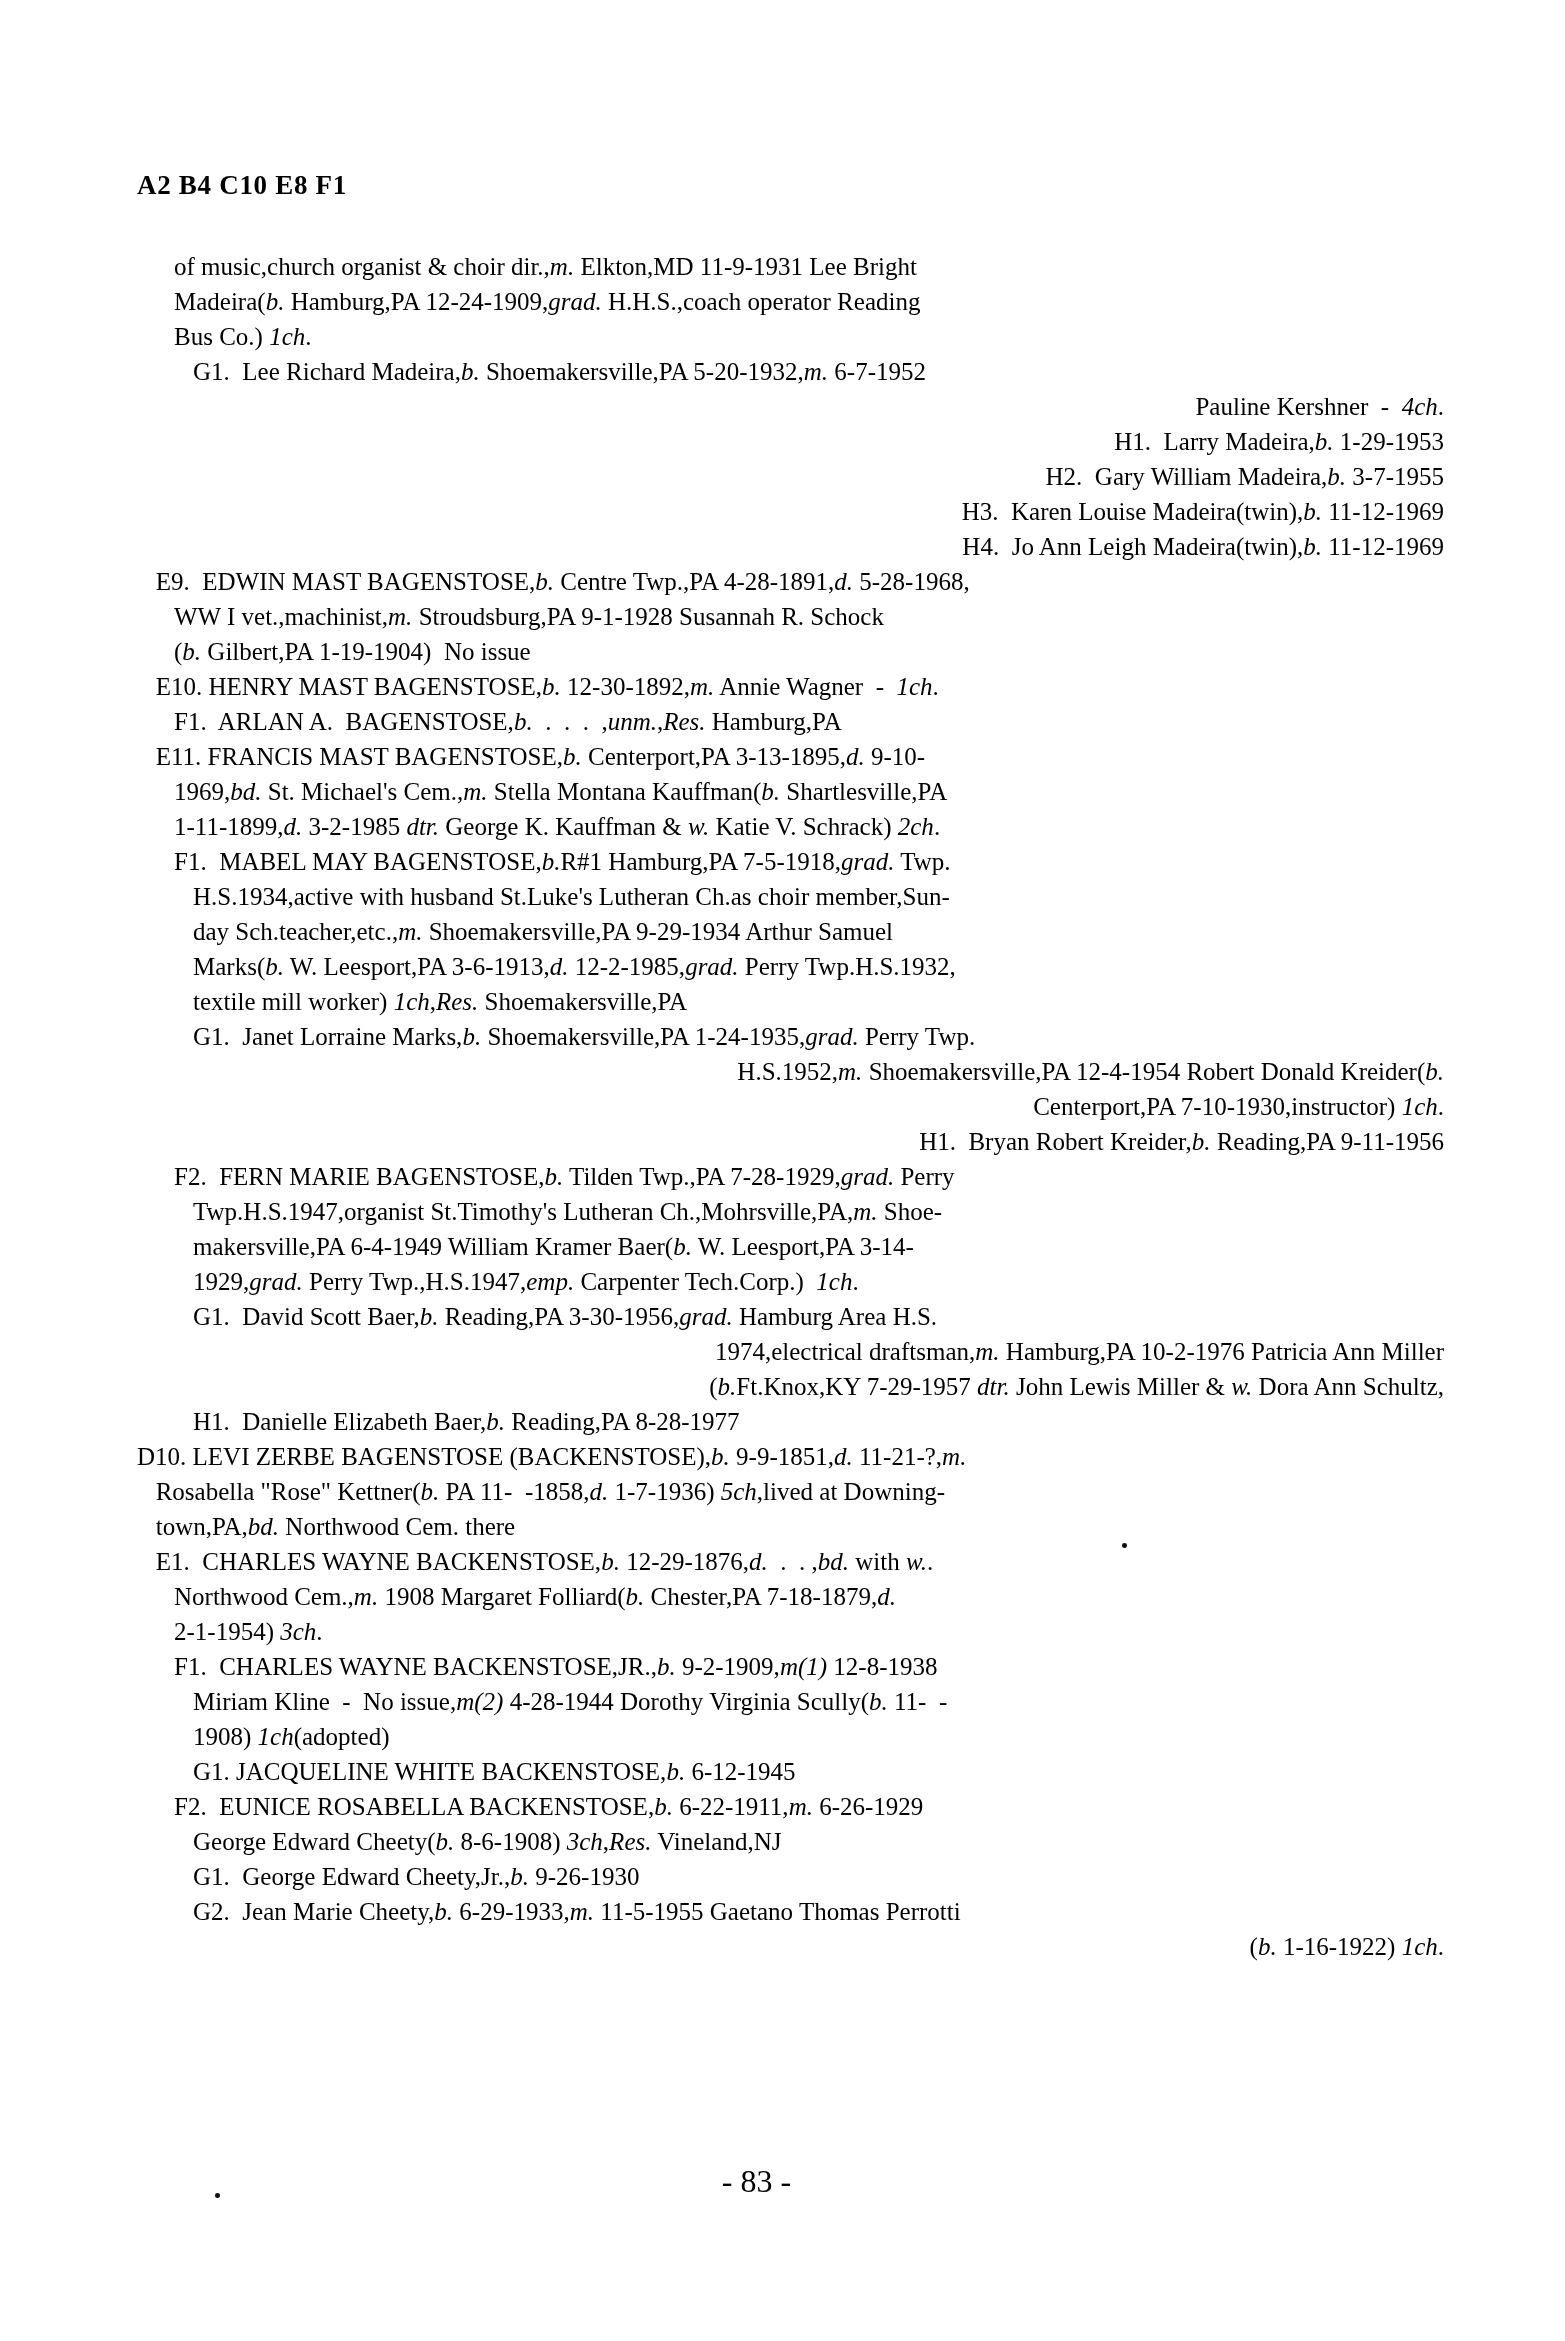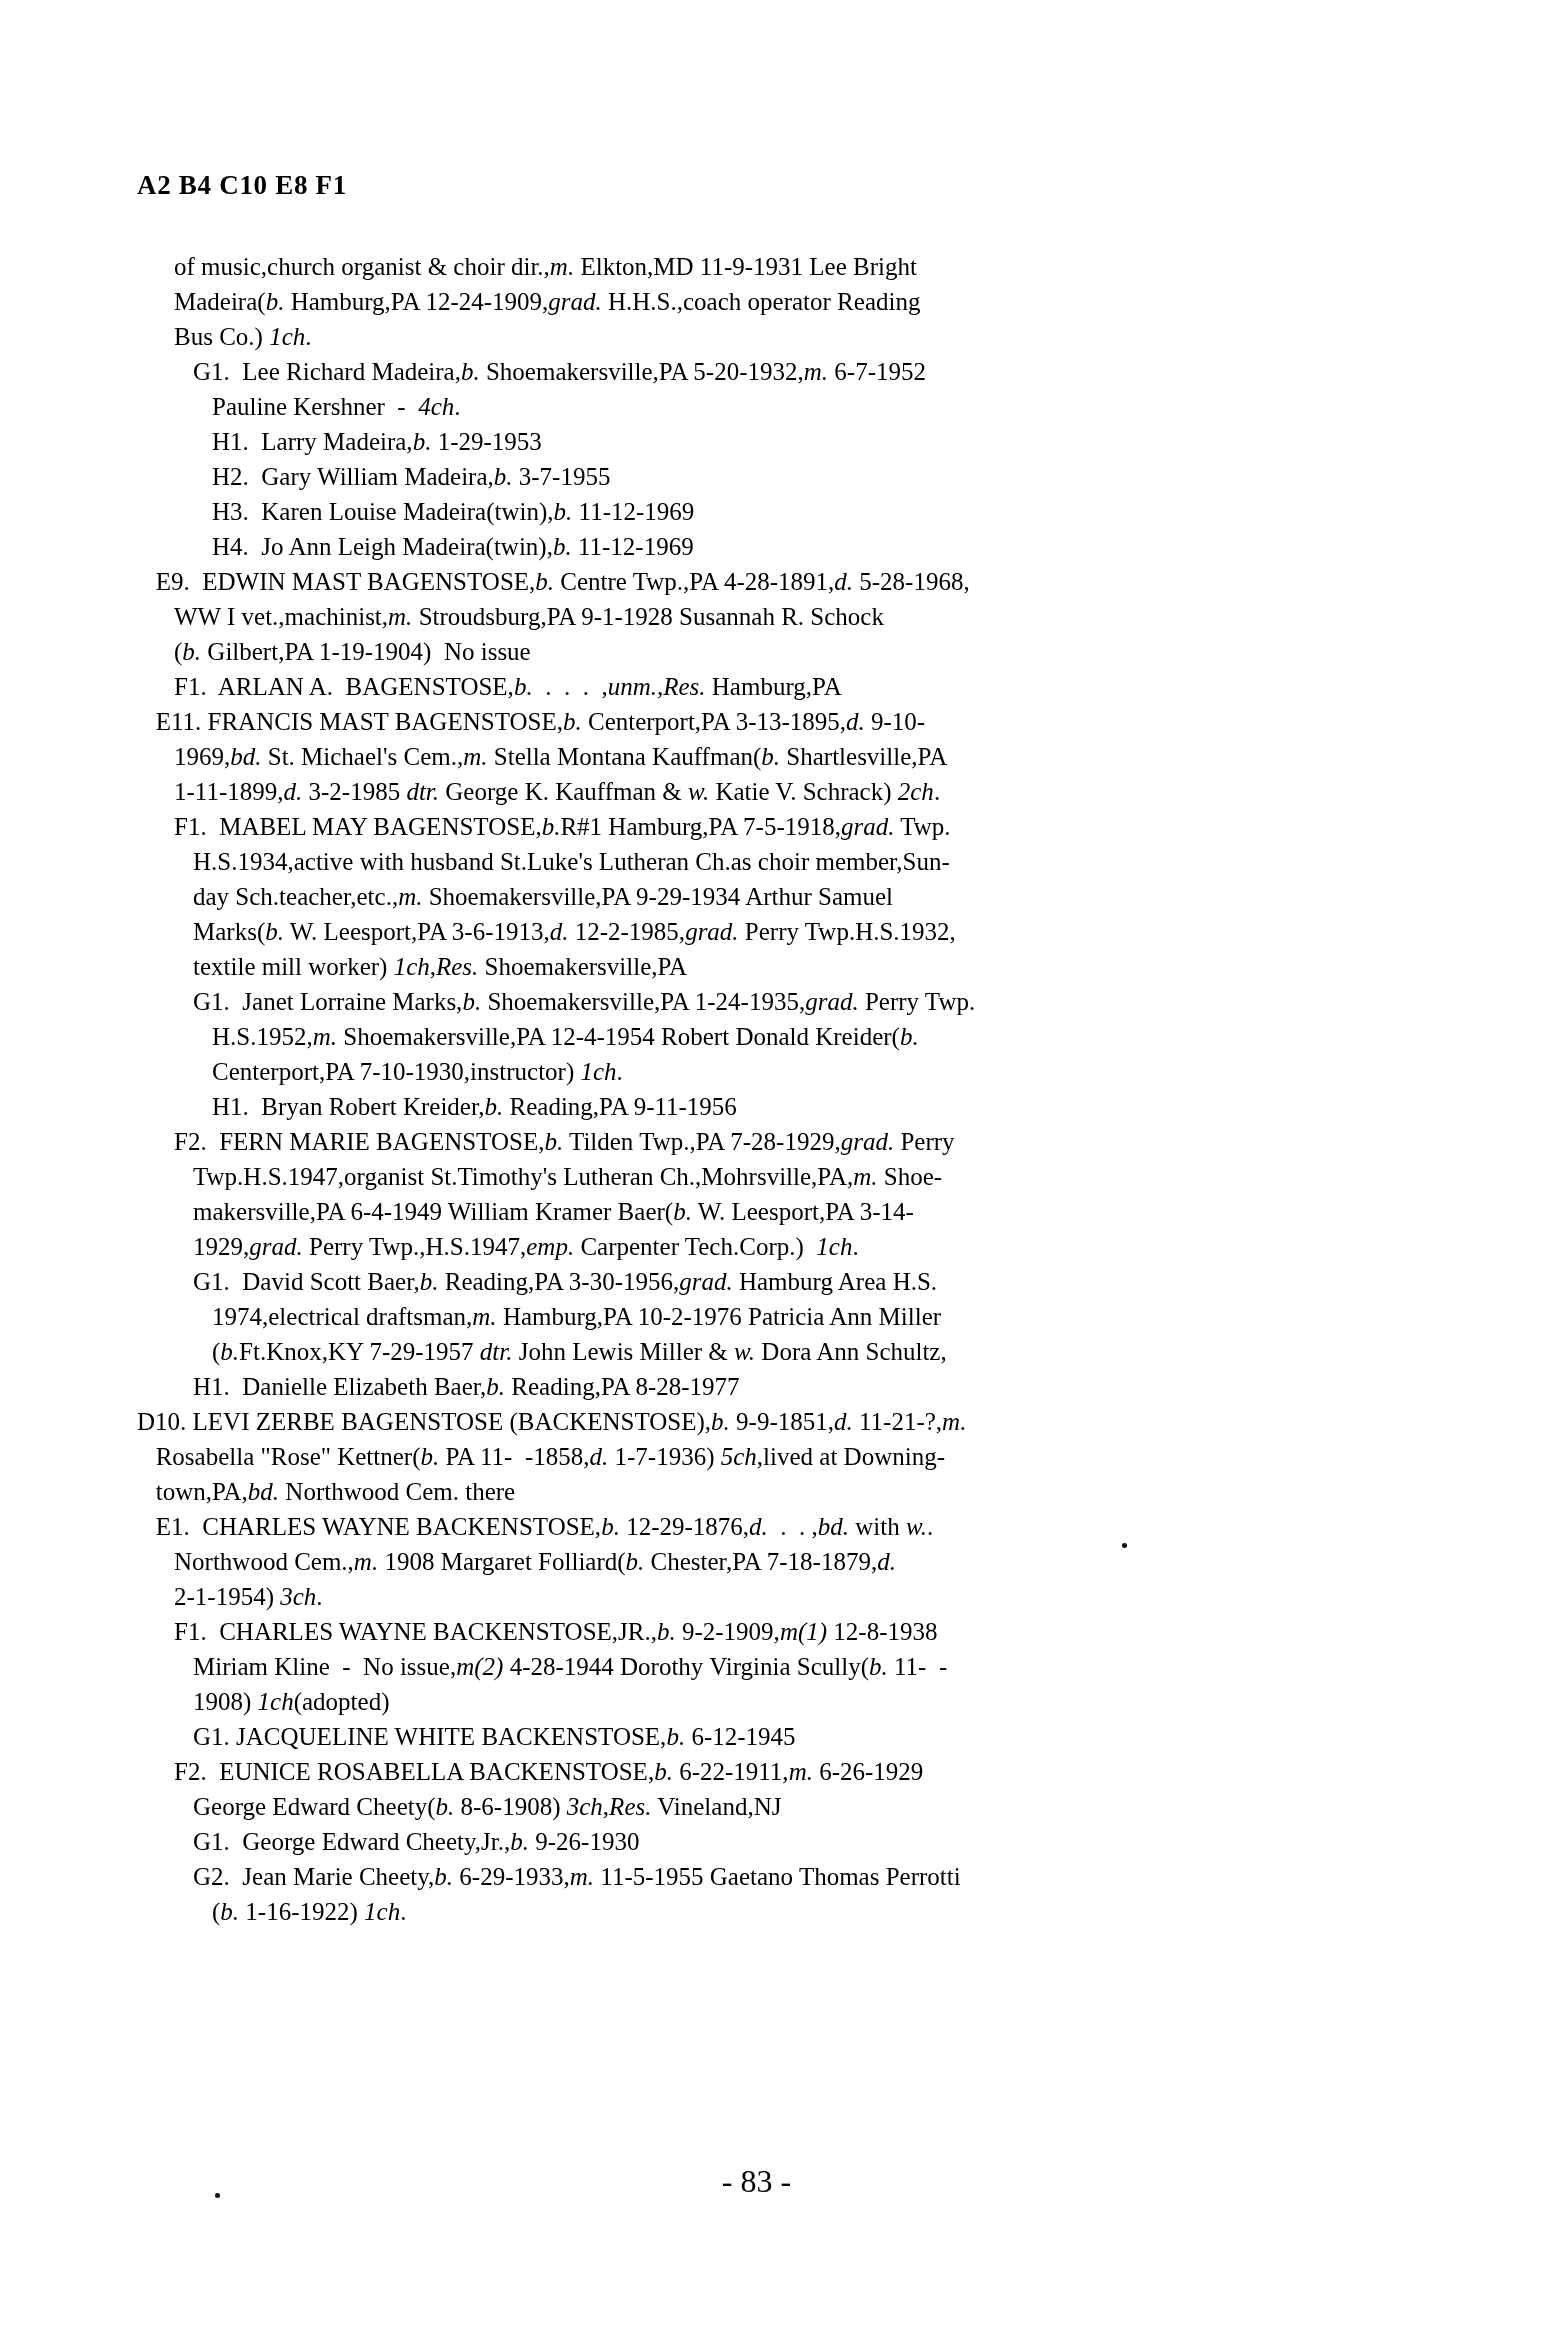--- a/index.html
+++ b/index.html
@@ -40,21 +40,21 @@
   }
   .ln {
     white-space: pre;
     font-family: "Liberation Serif", serif;
   }
   
   .i0  { padding-left: 0px; }
   .i1  { padding-left: 18.7px; font-family: Liberation Serif, serif; }
   .i2  { padding-left: 37px; }
   .i3  { padding-left: 56px; }
-  .i4  { padding-left: 75px; }
+  .i4  { padding-left: 75px; text-align: right; }
   .footer {
     position: absolute;
     left: 0;
     right: 0;
     top: 2163px;
     text-align: center;
     font-size: 32px;
     font-family: "Liberation Serif", serif;
   }
   .speck {
@@ -78,20 +78,21 @@
       <div class="ln i2">Bus Co.) <i>1ch</i>.</div>
       <div class="ln i3">G1.  Lee Richard Madeira,<i>b.</i> Shoemakersville,PA 5-20-1932,<i>m.</i> 6-7-1952</div>
       <div class="ln i4">Pauline Kershner  -  <i>4ch</i>.</div>
       <div class="ln i4">H1.  Larry Madeira,<i>b.</i> 1-29-1953</div>
       <div class="ln i4">H2.  Gary William Madeira,<i>b.</i> 3-7-1955</div>
       <div class="ln i4">H3.  Karen Louise Madeira(twin),<i>b.</i> 11-12-1969</div>
       <div class="ln i4">H4.  Jo Ann Leigh Madeira(twin),<i>b.</i> 11-12-1969</div>
       <div class="ln i1">E9.  EDWIN MAST BAGENSTOSE,<i>b.</i> Centre Twp.,PA 4-28-1891,<i>d.</i> 5-28-1968,</div>
       <div class="ln i2">WW I vet.,machinist,<i>m.</i> Stroudsburg,PA 9-1-1928 Susannah R. Schock</div>
       <div class="ln i2">(<i>b.</i> Gilbert,PA 1-19-1904)  No issue</div>
+      <div class="ln i1">E10. HENRY MAST BAGENSTOSE,<i>b.</i> 12-30-1892,<i>m.</i> Annie Wagner  -  <i>1ch</i>.</div>
       <div class="ln i2">F1.  ARLAN A.  BAGENSTOSE,<i>b.</i>  .  .  .  ,<i>unm.</i>,<i>Res.</i> Hamburg,PA</div>
       <div class="ln i1">E11. FRANCIS MAST BAGENSTOSE,<i>b.</i> Centerport,PA 3-13-1895,<i>d.</i> 9-10-</div>
       <div class="ln i2">1969,<i>bd.</i> St. Michael's Cem.,<i>m.</i> Stella Montana Kauffman(<i>b.</i> Shartlesville,PA</div>
       <div class="ln i2">1-11-1899,<i>d.</i> 3-2-1985 <i>dtr.</i> George K. Kauffman &amp; <i>w.</i> Katie V. Schrack) <i>2ch</i>.</div>
       <div class="ln i2">F1.  MABEL MAY BAGENSTOSE,<i>b.</i>R#1 Hamburg,PA 7-5-1918,<i>grad.</i> Twp.</div>
       <div class="ln i3">H.S.1934,active with husband St.Luke's Lutheran Ch.as choir member,Sun-</div>
       <div class="ln i3">day Sch.teacher,etc.,<i>m.</i> Shoemakersville,PA 9-29-1934 Arthur Samuel</div>
       <div class="ln i3">Marks(<i>b.</i> W. Leesport,PA 3-6-1913,<i>d.</i> 12-2-1985,<i>grad.</i> Perry Twp.H.S.1932,</div>
       <div class="ln i3">textile mill worker) <i>1ch</i>,<i>Res.</i> Shoemakersville,PA</div>
       <div class="ln i3">G1.  Janet Lorraine Marks,<i>b.</i> Shoemakersville,PA 1-24-1935,<i>grad.</i> Perry Twp.</div>

